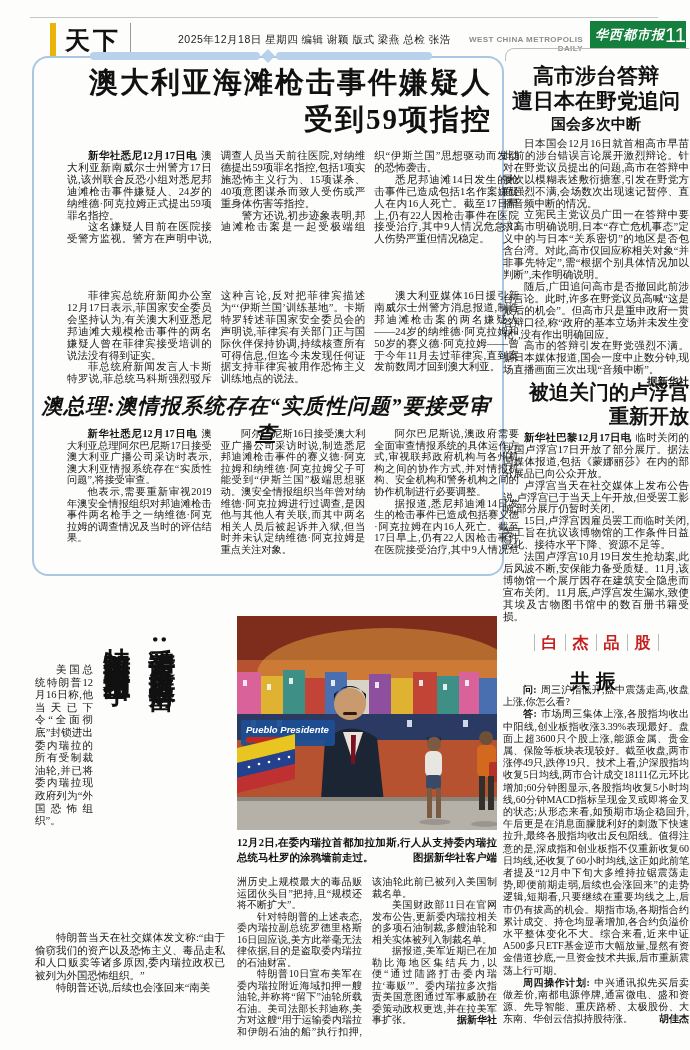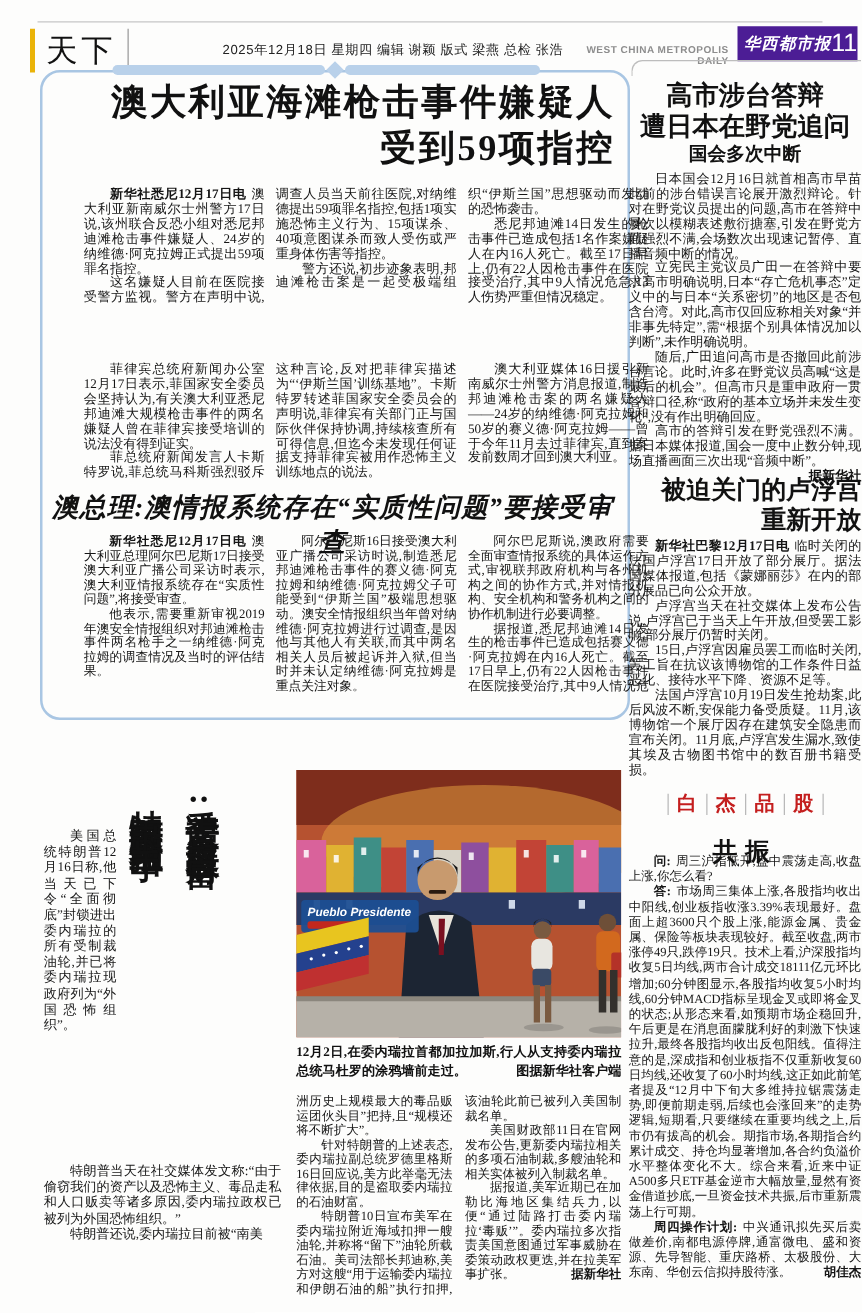--- a/index.html
+++ b/index.html
@@ -2,25 +2,25 @@
 <html><head>
 <meta charset="utf-8">
 <style>
   html,body{margin:0;padding:0;background:#ffffff;}
   #page{position:relative;width:690px;height:1050px;background:#fdfdfc;overflow:hidden;
         font-family:"Liberation Serif","DejaVu Serif",serif;color:#111;}
   .abs{position:absolute;}
   .sans{font-family:"Liberation Sans","DejaVu Sans",sans-serif;}
   
   .topline{left:30px;top:17px;width:628px;border-top:1px solid #c6c6c6;height:0;}
-  .tianxia{left:24px;top:23px;font-size:25px;font-weight:normal;letter-spacing:3px;
-           border-left:4px solid #eab308;border-right:1px solid #9a9a9a;padding:1px 9px;}
+  .tianxia{left:50px;top:23px;font-size:25px;font-weight:bold;letter-spacing:3px;
+           border-left:6px solid #eab308;border-right:1px solid #9a9a9a;padding:1px 9px;}
   .dateline{left:178px;top:33px;font-size:10.5px;color:#222;letter-spacing:.5px;}
   .mast-en{left:455px;top:35px;width:128px;text-align:right;font-size:8px;font-weight:bold;color:#8d8d8d;letter-spacing:.4px;}
-  .redbox{left:590px;top:21px;width:96px;height:28px;background:#4c1d95;color:#fff;
+  .redbox{left:590px;top:21px;width:96px;height:28px;background:#15803d;color:#fff;
           display:flex;align-items:center;justify-content:space-between;padding:0 5px;box-sizing:border-box;}
   .mast-cn{font-style:italic;font-weight:bold;font-size:13px;letter-spacing:1px;white-space:nowrap;}
   .pageno{font-family:"Liberation Sans",sans-serif;font-weight:normal;font-size:20px;line-height:20px;}
   .rcorner{left:505px;top:48px;width:183px;height:12px;border-top:1px solid #bdbdbd;border-left:1px solid #bdbdbd;border-top-left-radius:9px;}
   
   .frame{left:32px;top:56px;width:468px;height:516px;border:2px solid #a9c6e3;border-radius:16px;}
   .bluebar{top:52px;height:8px;background:#b9d1ea;border-radius:4px;}
   .diamond{left:263px;top:51px;width:10px;height:10px;background:#b9d1ea;transform:rotate(45deg);}
   
   .h1{left:40px;top:64px;width:452px;text-align:right;font-size:29px;line-height:37px;font-weight:bold;letter-spacing:2px;}
@@ -233,21 +233,21 @@
       <rect x="251" y="160" width="6" height="34" fill="#33302c"></rect>
     </g>
   </svg>
 
   <div class="abs cap">
     <span>12月2日,在委内瑞拉首都加拉加斯,行人从支持委内瑞拉总统马杜罗的涂鸦墙前走过。</span><span class="credit">图据新华社客户端</span>
   </div>
 
   <div class="abs bt leftblock">
     <p>特朗普当天在社交媒体发文称:“由于偷窃我们的资产以及恐怖主义、毒品走私和人口贩卖等诸多原因,委内瑞拉政权已被列为外国恐怖组织。”</p>
-    <p>特朗普还说,委内瑞拉目前被“南美</p>
+    <p>特朗普还说,后续也会涨回来“南美</p>
   </div>
 
   <div class="abs bt cols2 midcols">
     <p class="cont">洲历史上规模最大的毒品贩运团伙头目”把持,且“规模还将不断扩大”。</p>
     <p>针对特朗普的上述表态,委内瑞拉副总统罗德里格斯16日回应说,美方此举毫无法律依据,目的是盗取委内瑞拉的石油财富。</p>
     <p>特朗普10日宣布美军在委内瑞拉附近海域扣押一艘油轮,并称将“留下”油轮所载石油。美司法部长邦迪称,美方对这艘“用于运输委内瑞拉和伊朗石油的船”执行扣押,该油轮此前已被列入美国制裁名单。</p>
     <p>美国财政部11日在官网发布公告,更新委内瑞拉相关的多项石油制裁,多艘油轮和相关实体被列入制裁名单。</p>
     <p><span>据报道,美军近期已在加勒比海地区集结兵力,以便“通过陆路打击委内瑞拉‘毒贩’”。委内瑞拉多次指责美国意图通过军事威胁在委策动政权更迭,并在拉美军事扩张。</span><span class="sign">据新华社</span></p>
   </div>
 

